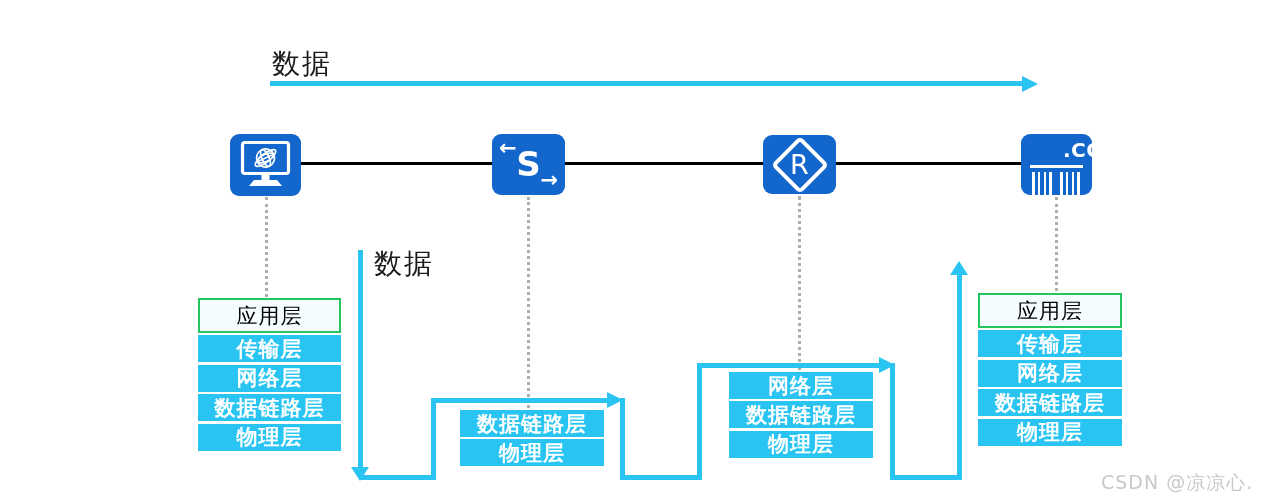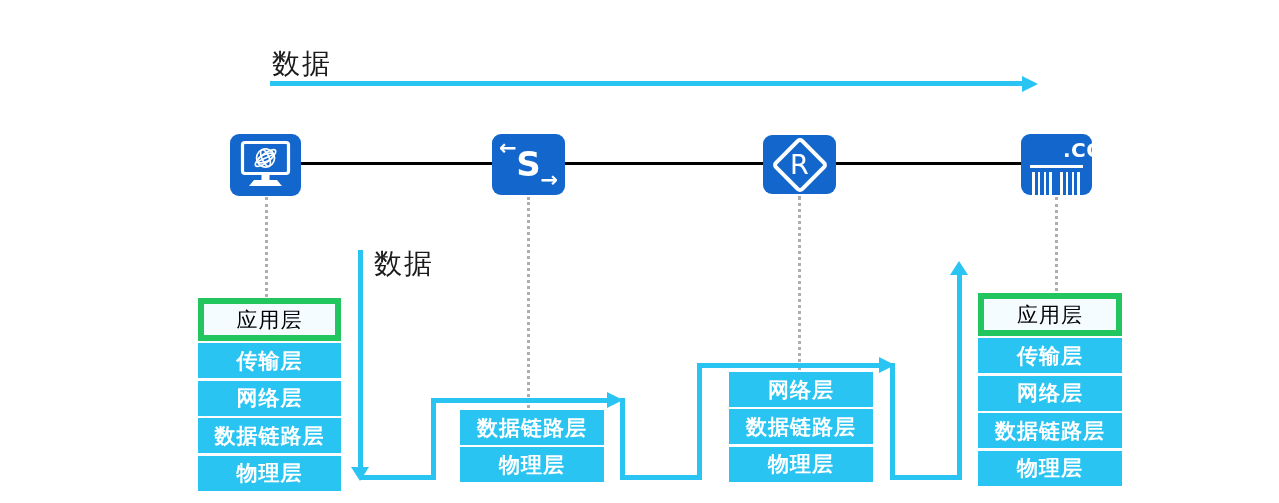--- a/index.html
+++ b/index.html
@@ -32,22 +32,22 @@
   .router-letter{position:absolute;left:0;right:0;top:50%;transform:translateY(-52%);text-align:center;font-size:27px;font-weight:500;line-height:1;}
 
   
   .dotcom-label{text-align:center;font-size:20px;font-weight:bold;letter-spacing:0.5px;margin-top:3px;line-height:1.3;margin-left:42px;}
   .dotcom-divider{height:2.5px;background:#fff;margin:2px 9px 4px 9px;}
   .barcode-row{display:flex;gap:7px;margin:0 11px;height:23px;}
   .barcode-group{flex:1;background:repeating-linear-gradient(90deg,#ffffff 0px,#ffffff 2.6px,rgba(0,0,0,0) 2.6px,rgba(0,0,0,0) 5.8px);}
 
   
   .stack{display:flex;flex-direction:column;}
-  .layer{height:35px;margin-bottom:2.4px;background:#29C4F2;color:#fff;font-size:21px;font-weight:600;display:flex;align-items:center;justify-content:center;letter-spacing:1px;white-space:nowrap;}
-  .layer.app{background:#F4FCFF;color:#000;border:6px solid #22c55e;font-weight:500;height:31px;}
+  .layer{height:27px;margin-bottom:2.4px;background:#29C4F2;color:#fff;font-size:21px;font-weight:600;display:flex;align-items:center;justify-content:center;letter-spacing:1px;white-space:nowrap;}
+  .layer.app{background:#F4FCFF;color:#000;border:2px solid #22c55e;font-weight:500;height:31px;}
 
   .watermark{font-size:19px;color:#c9c9c9;letter-spacing:1px;white-space:nowrap;}
 </style>
 </head>
 <body>
 
 <div id="canvas">
 
   <div class="abs flow-label" style="left:272px;top:45px;">数据</div>
   <div class="abs h-line" style="left:270px;top:81px;width:753px;"></div>
@@ -132,14 +132,15 @@
   </div>
 
   <div class="abs stack" style="left:978px;top:293px;width:144px;">
     <div class="layer app">应用层</div>
     <div class="layer">传输层</div>
     <div class="layer">网络层</div>
     <div class="layer">数据链路层</div>
     <div class="layer">物理层</div>
   </div>
 
+  <div class="abs watermark" style="left:1101px;top:470px;">CSDN @凉凉心.</div>
 
 </div>
 
 </body></html>

